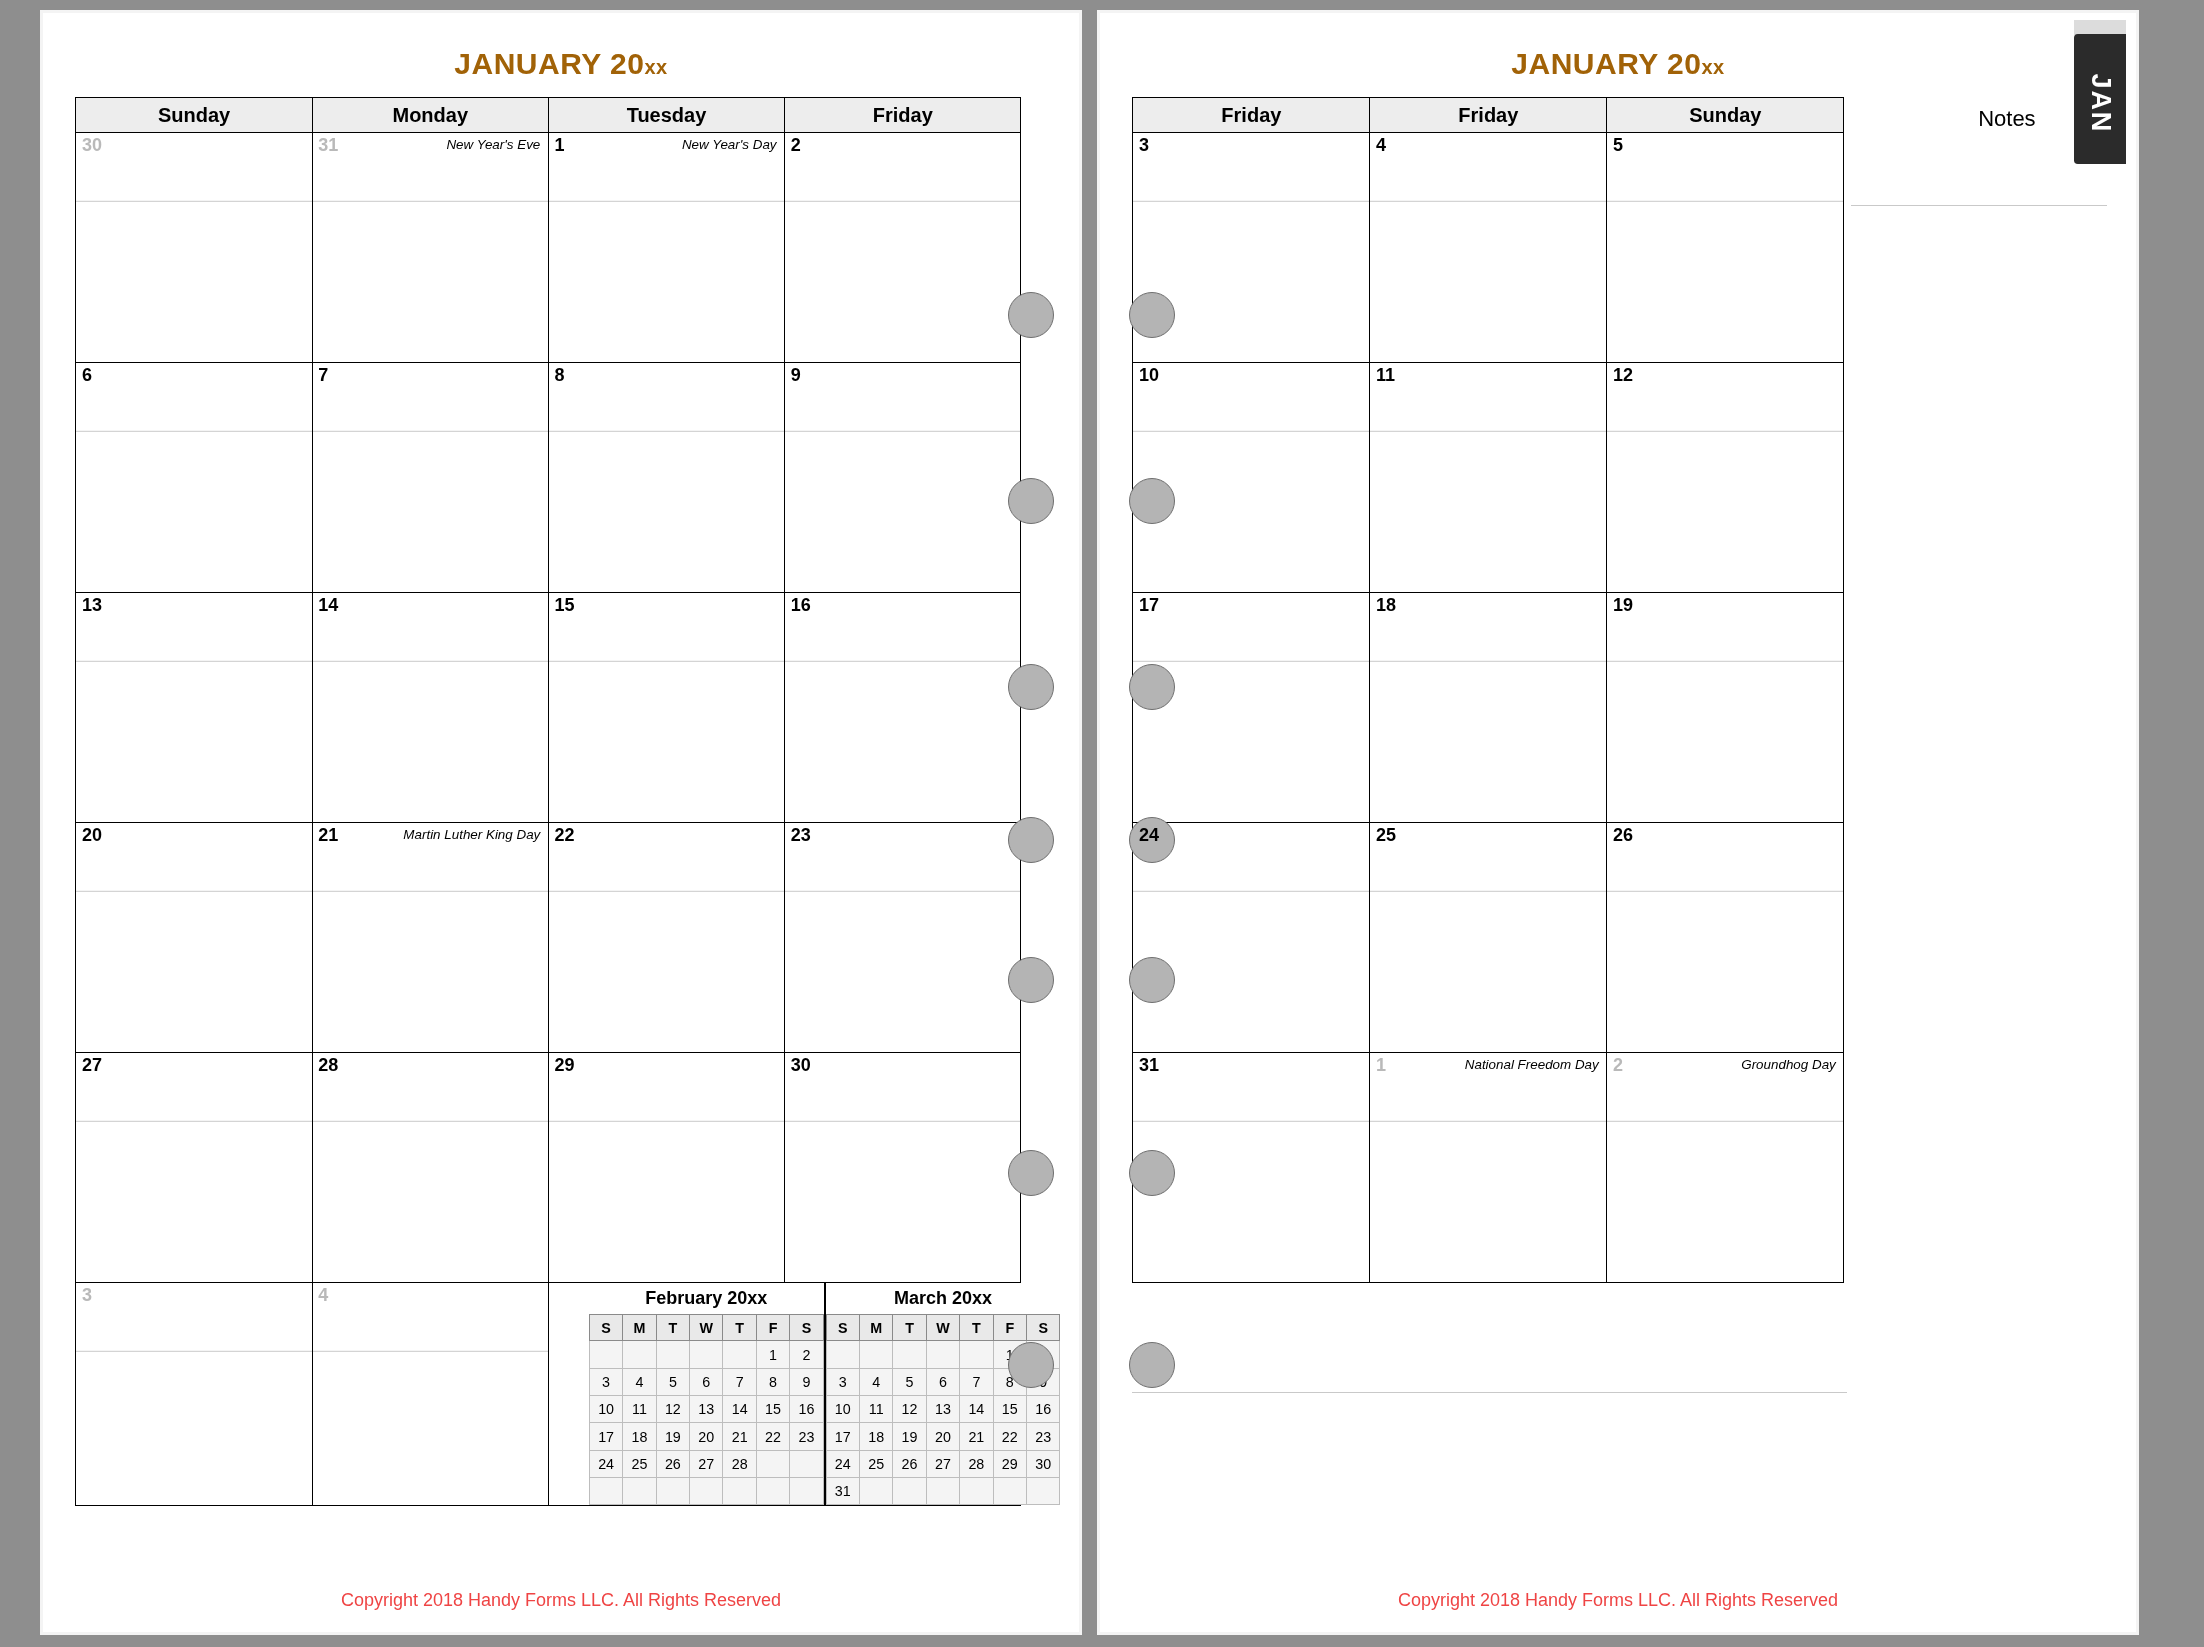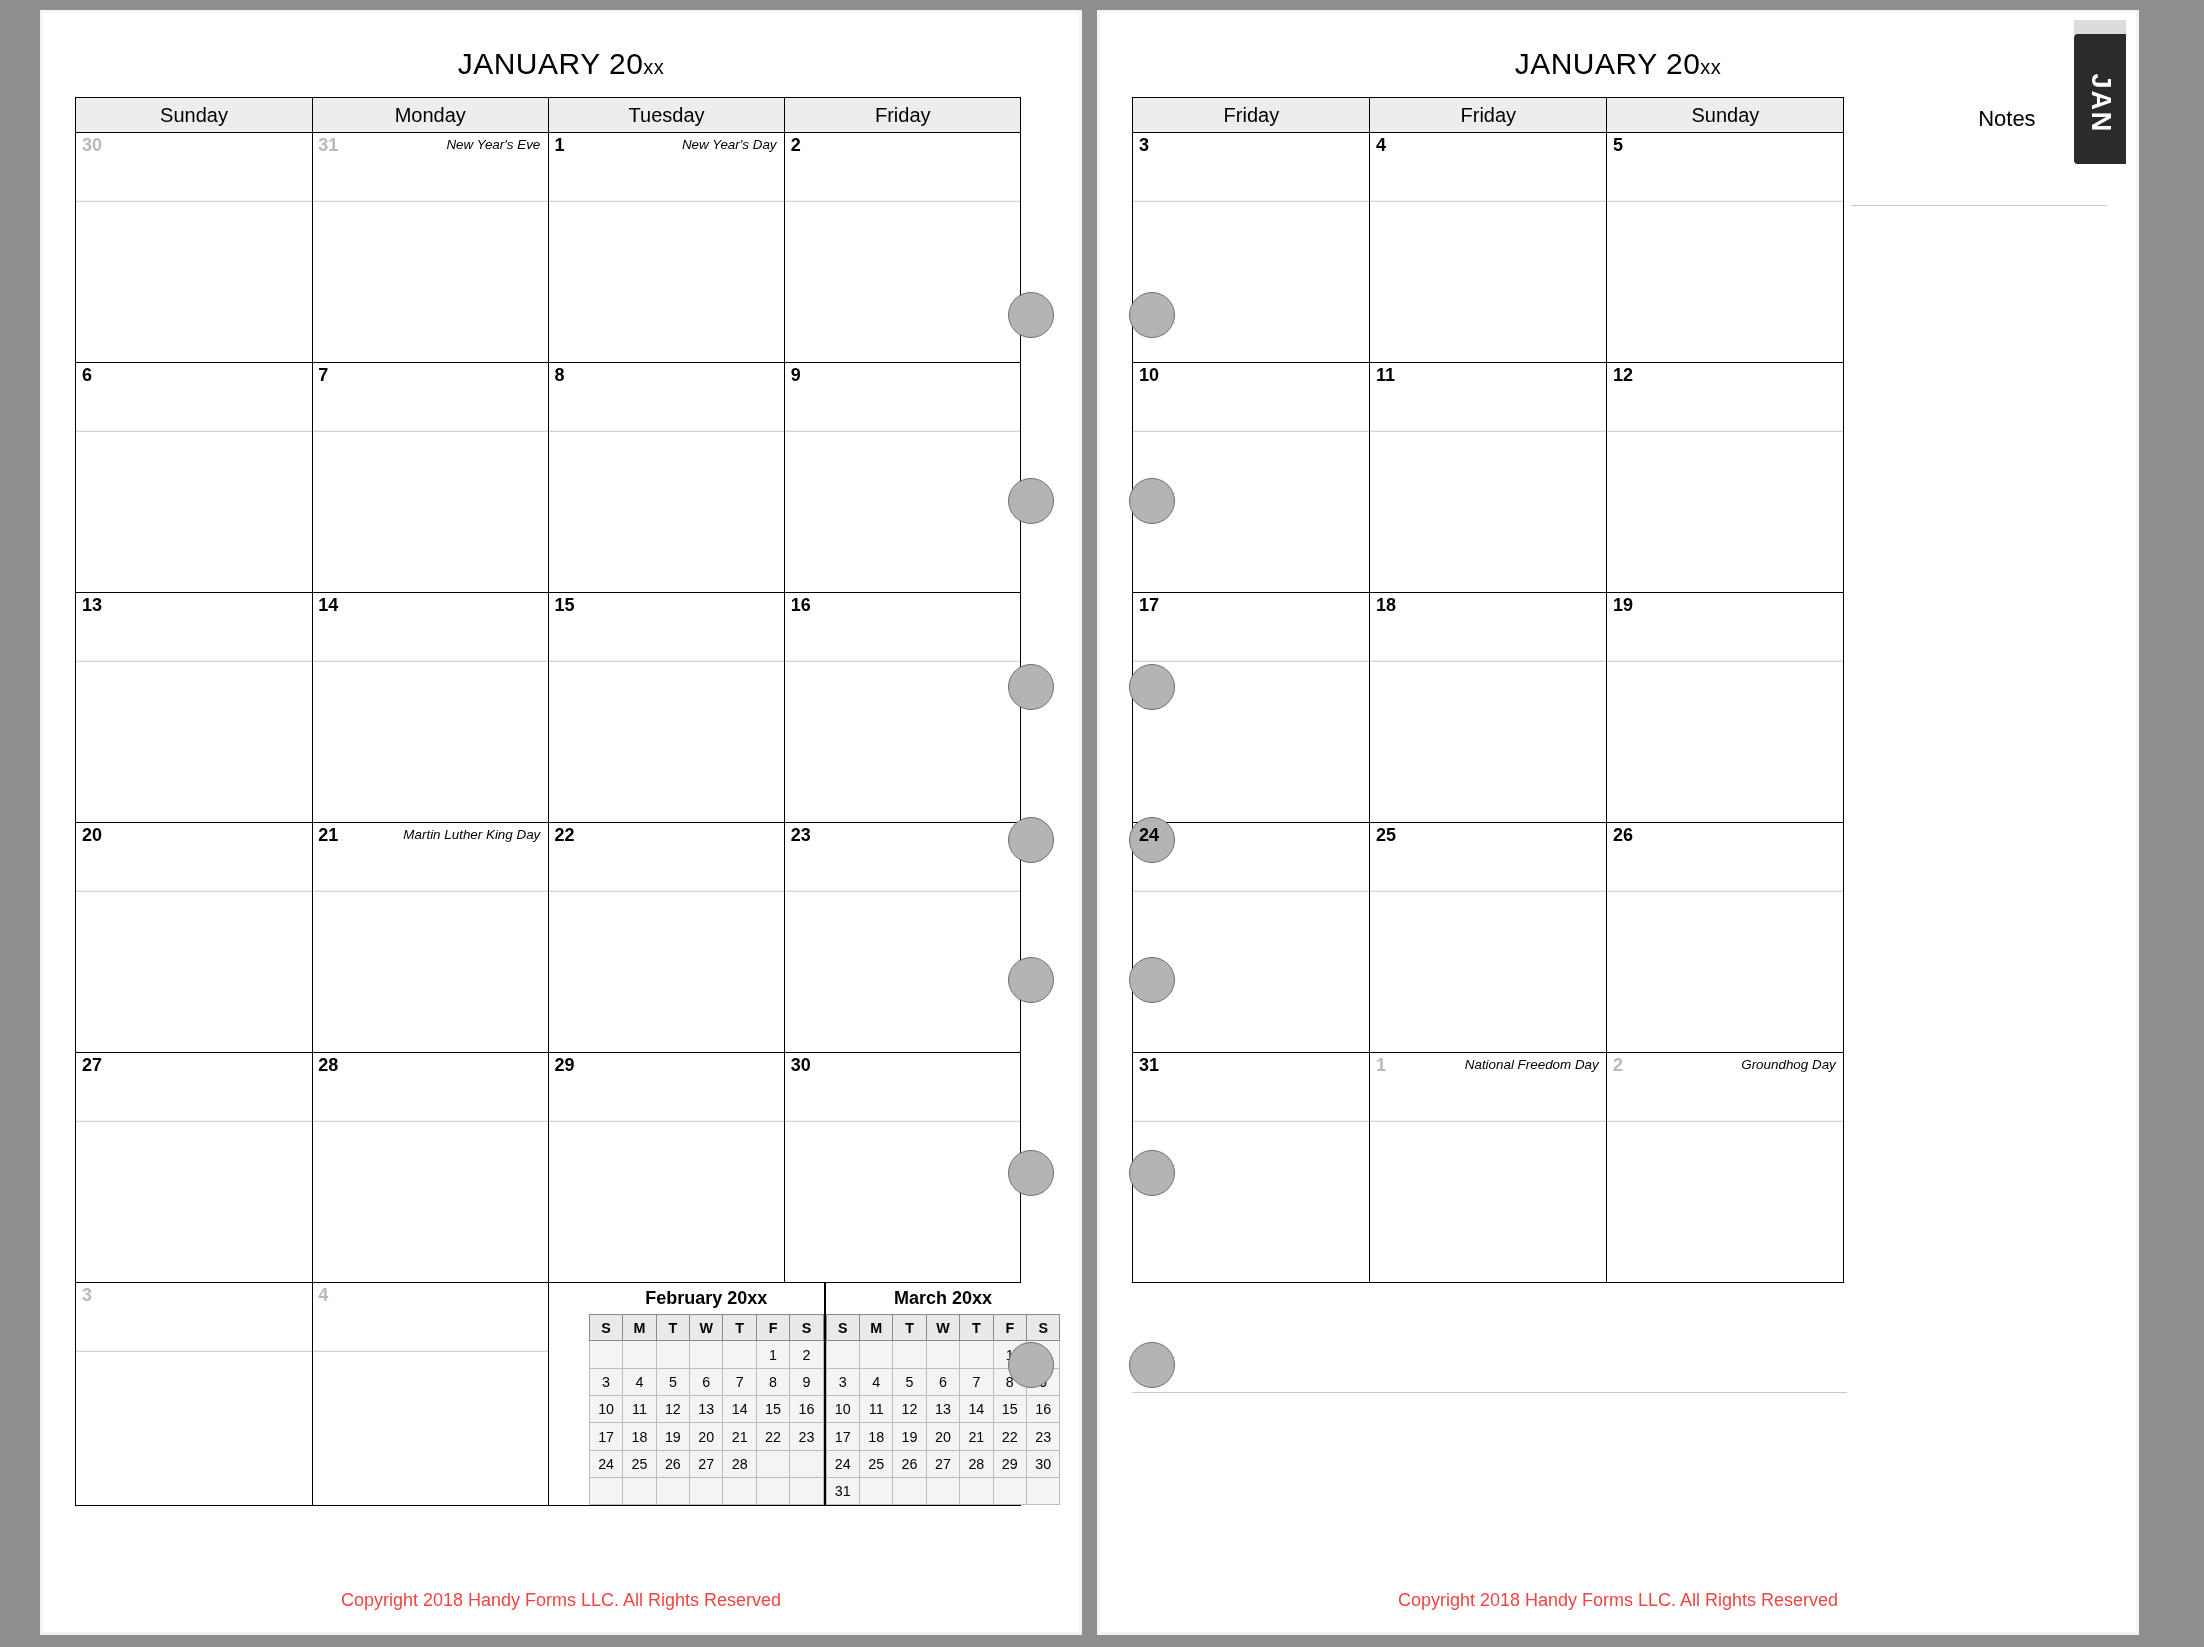--- a/index.html
+++ b/index.html
@@ -42,24 +42,24 @@
     top: 13.4px;
     right: 13.4px;
     bottom: 13.4px;
     background: #fff;
   }
 
   
   .month-title {
     text-align: center;
     font-size: 30px;
-    font-weight: normal;
+    font-weight: bold;
     letter-spacing: 0.5px;
     margin: 21px 0 7.6px 0;
-    color: #000000;
+    color: #a16207;
   }
   .month-title .yy { font-size: 20px; }
 
   
   .cal {
     position: absolute;
     border-collapse: collapse;
     table-layout: fixed;
   }
   .cal-left {
@@ -69,21 +69,21 @@
   }
   .cal-right {
     left: 19px;
     top: 71px;
     width: 712px;
   }
   .cal th {
     background: #ededed;
     border: 1.9px solid #000;
     font-size: 20px;
-    font-weight: normal;
+    font-weight: bold;
     height: 32.5px;
     text-align: center;
     color: #000;
   }
   .daycell {
     border-left: 1.9px solid #000;
     border-right: 1.9px solid #000;
     border-bottom: 1.9px solid #000;
     height: 229px;
     vertical-align: top;

